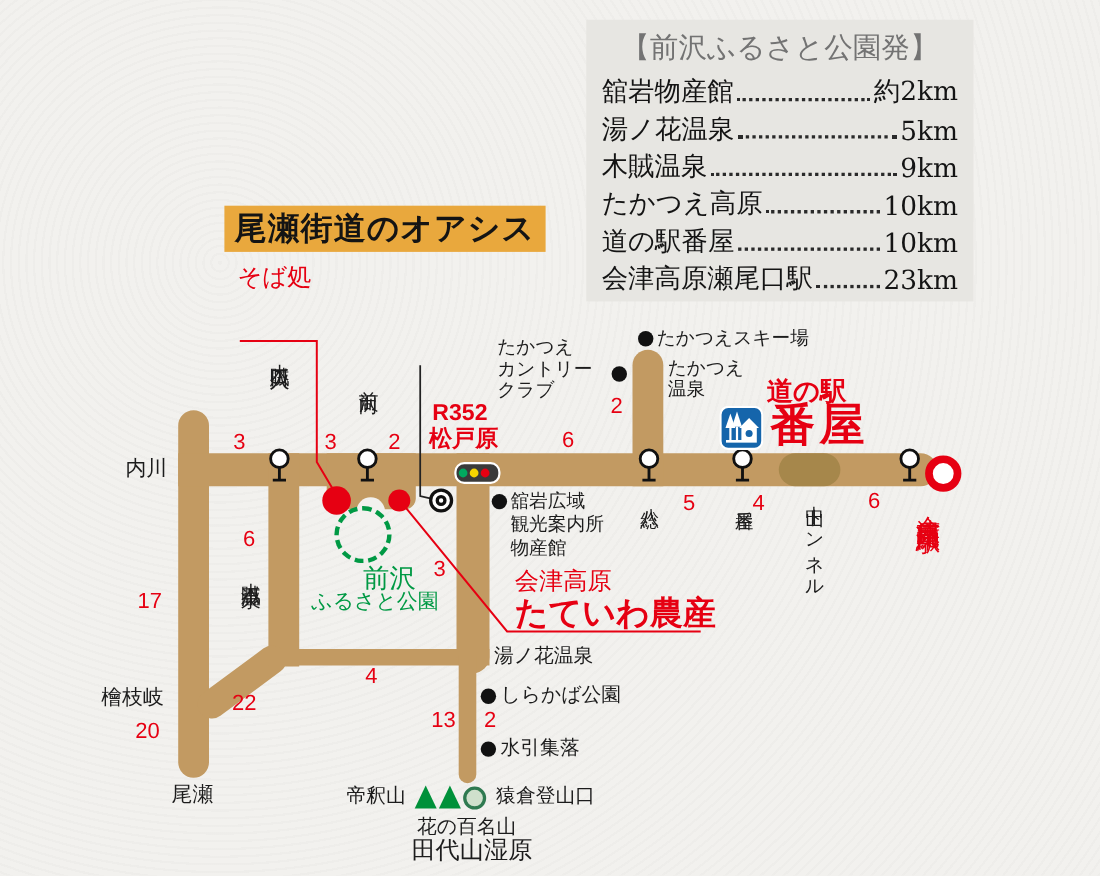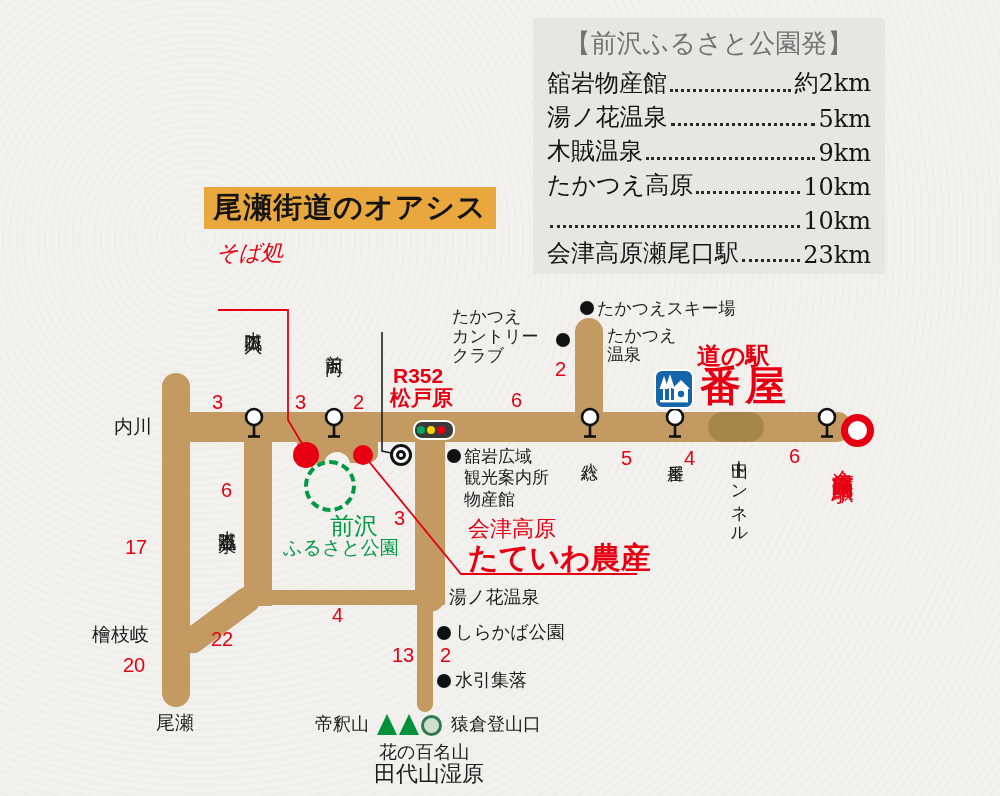--- a/index.html
+++ b/index.html
@@ -191,31 +191,32 @@
         <span class="ilabel">木賊温泉</span>
         <span class="ileader"></span>
         <span class="ival">9km</span>
       </div>
     <div class="irow">
         <span class="ilabel">たかつえ高原</span>
         <span class="ileader"></span>
         <span class="ival">10km</span>
       </div>
     <div class="irow">
+        <span class="ilabel">道の駅番屋</span>
         <span class="ileader"></span>
         <span class="ival">10km</span>
       </div>
     <div class="irow">
         <span class="ilabel">会津高原瀬尾口駅</span>
         <span class="ileader"></span>
         <span class="ival">23km</span>
       </div>
   </div>
 
-  <div class="lbl red" style="left:216px;top:241px;font-size:22px;font-style:italic;">そば処</div>
+  <div class="lbl red" style="left:216px;top:241px;font-size:22px;">そば処</div>
 
 
   <div class="lbl red b" style="left:393px;top:364px;font-size:21px;font-family:'Liberation Sans',sans-serif;">R352</div>
   <div class="lbl red b" style="left:390px;top:386px;font-size:21px;">松戸原</div>
 
   <div class="lbl" style="left:452px;top:307px;font-size:17px;line-height:1.16;">
     <span style="display:block;">たかつえ</span>
     <span style="display:block;">カントリー</span>
     <span style="display:block;">クラブ</span>
   </div>

